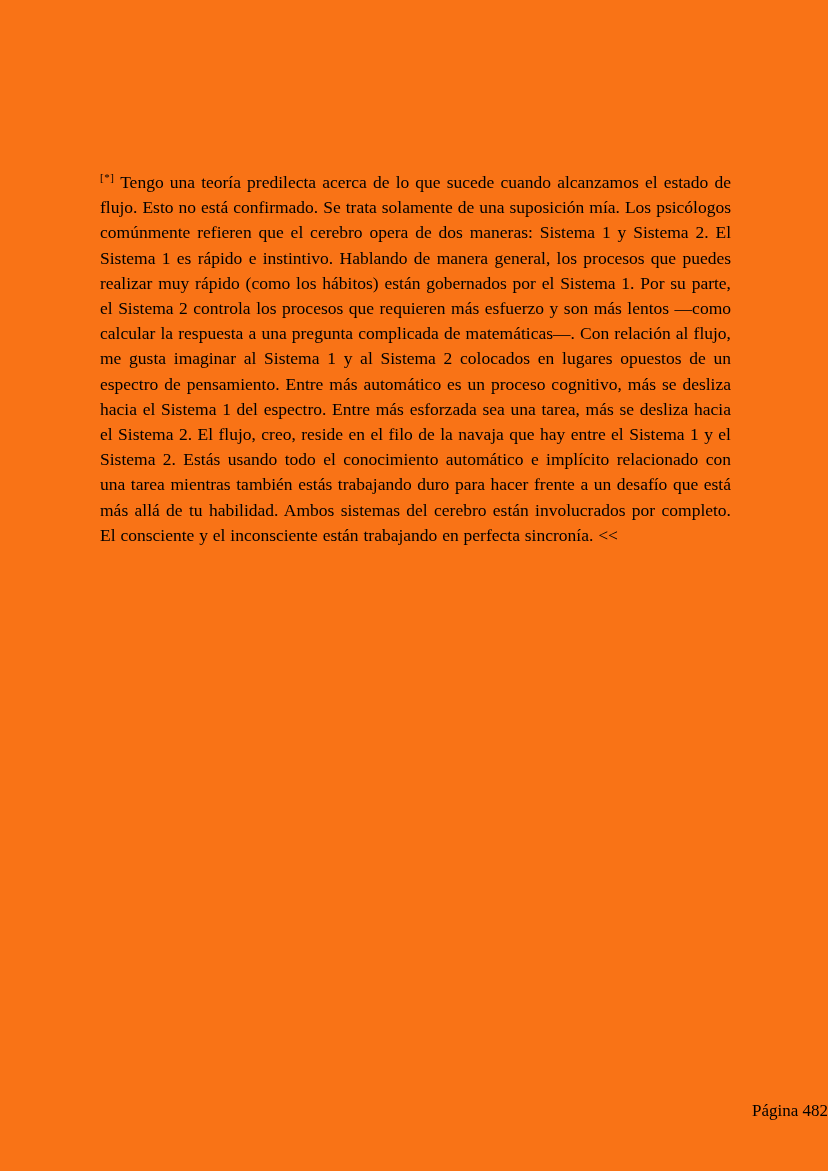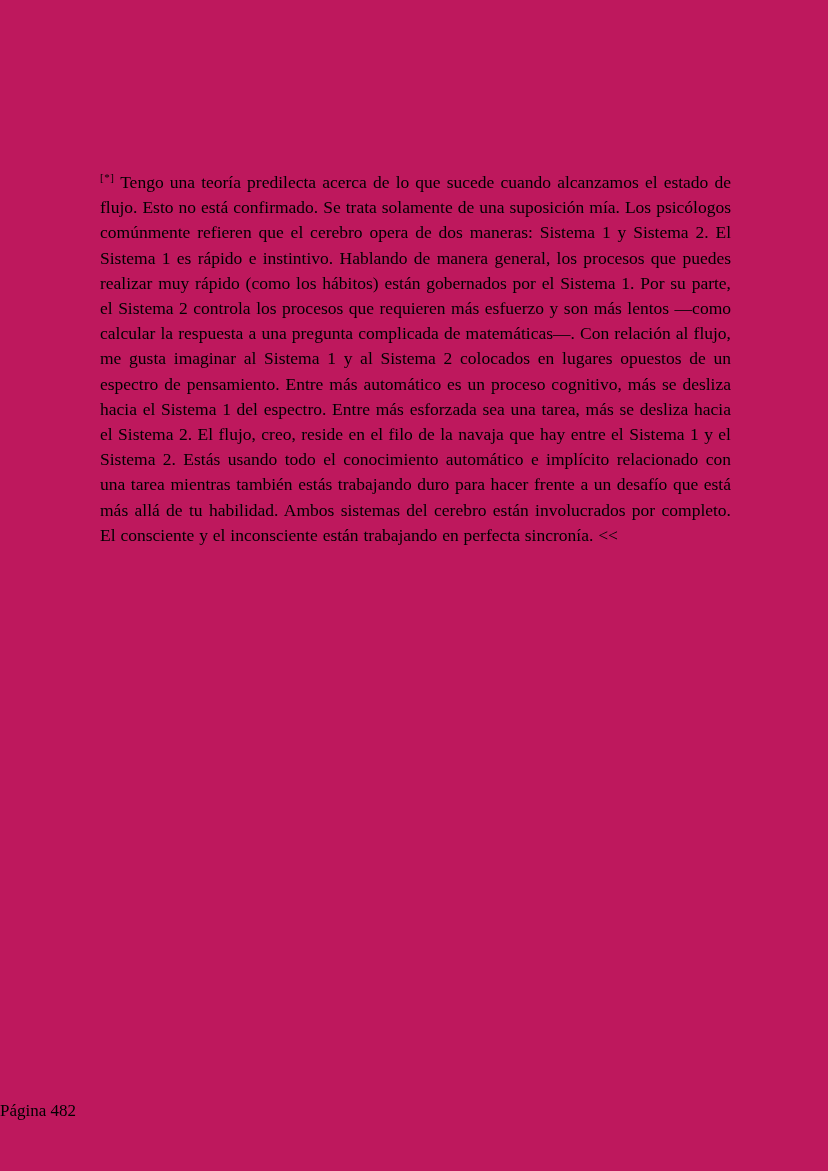--- a/index.html
+++ b/index.html
@@ -10,21 +10,21 @@
   body {
     width: 828px;
     height: 1171px;
     position: relative;
     font-family: "Liberation Serif", "DejaVu Serif", serif;
     color: #000000;
   }
   .page {
     position: absolute;
     inset: 0;
-    background: #be185d;
+    background: #f97316;
   }
   .content {
     position: absolute;
     top: 170px;
     left: 100px;
     width: 631px;
   }
   .body-paragraph {
     margin: 0;
     font-size: 17.5px;
@@ -37,21 +37,21 @@
     font-size: 11px;
     vertical-align: super;
     line-height: 0;
     letter-spacing: 0.5px;
   }
   .page-footer {
     position: absolute;
     left: 0;
     right: 0;
     bottom: 50px;
-    text-align: left;
+    text-align: right;
     font-size: 17px;
     color: #000000;
   }
 </style>
 </head>
 <body>
 
 <div class="page">
   <div class="content">
     <p class="body-paragraph"><sup class="footnote-marker">[*]</sup> <span>Tengo una teoría predilecta acerca de lo que sucede cuando alcanzamos el estado de flujo. Esto no está confirmado. Se trata solamente de una suposición mía. Los psicólogos comúnmente refieren que el cerebro opera de dos maneras: Sistema 1 y Sistema 2. El Sistema 1 es rápido e instintivo. Hablando de manera general, los procesos que puedes realizar muy rápido (como los hábitos) están gobernados por el Sistema 1. Por su parte, el Sistema 2 controla los procesos que requieren más esfuerzo y son más lentos —como calcular la respuesta a una pregunta complicada de matemáticas—. Con relación al flujo, me gusta imaginar al Sistema 1 y al Sistema 2 colocados en lugares opuestos de un espectro de pensamiento. Entre más automático es un proceso cognitivo, más se desliza hacia el Sistema 1 del espectro. Entre más esforzada sea una tarea, más se desliza hacia el Sistema 2. El flujo, creo, reside en el filo de la navaja que hay entre el Sistema 1 y el Sistema 2. Estás usando todo el conocimiento automático e implícito relacionado con una tarea mientras también estás trabajando duro para hacer frente a un desafío que está más allá de tu habilidad. Ambos sistemas del cerebro están involucrados por completo. El consciente y el inconsciente están trabajando en perfecta sincronía. &lt;&lt;</span></p>

